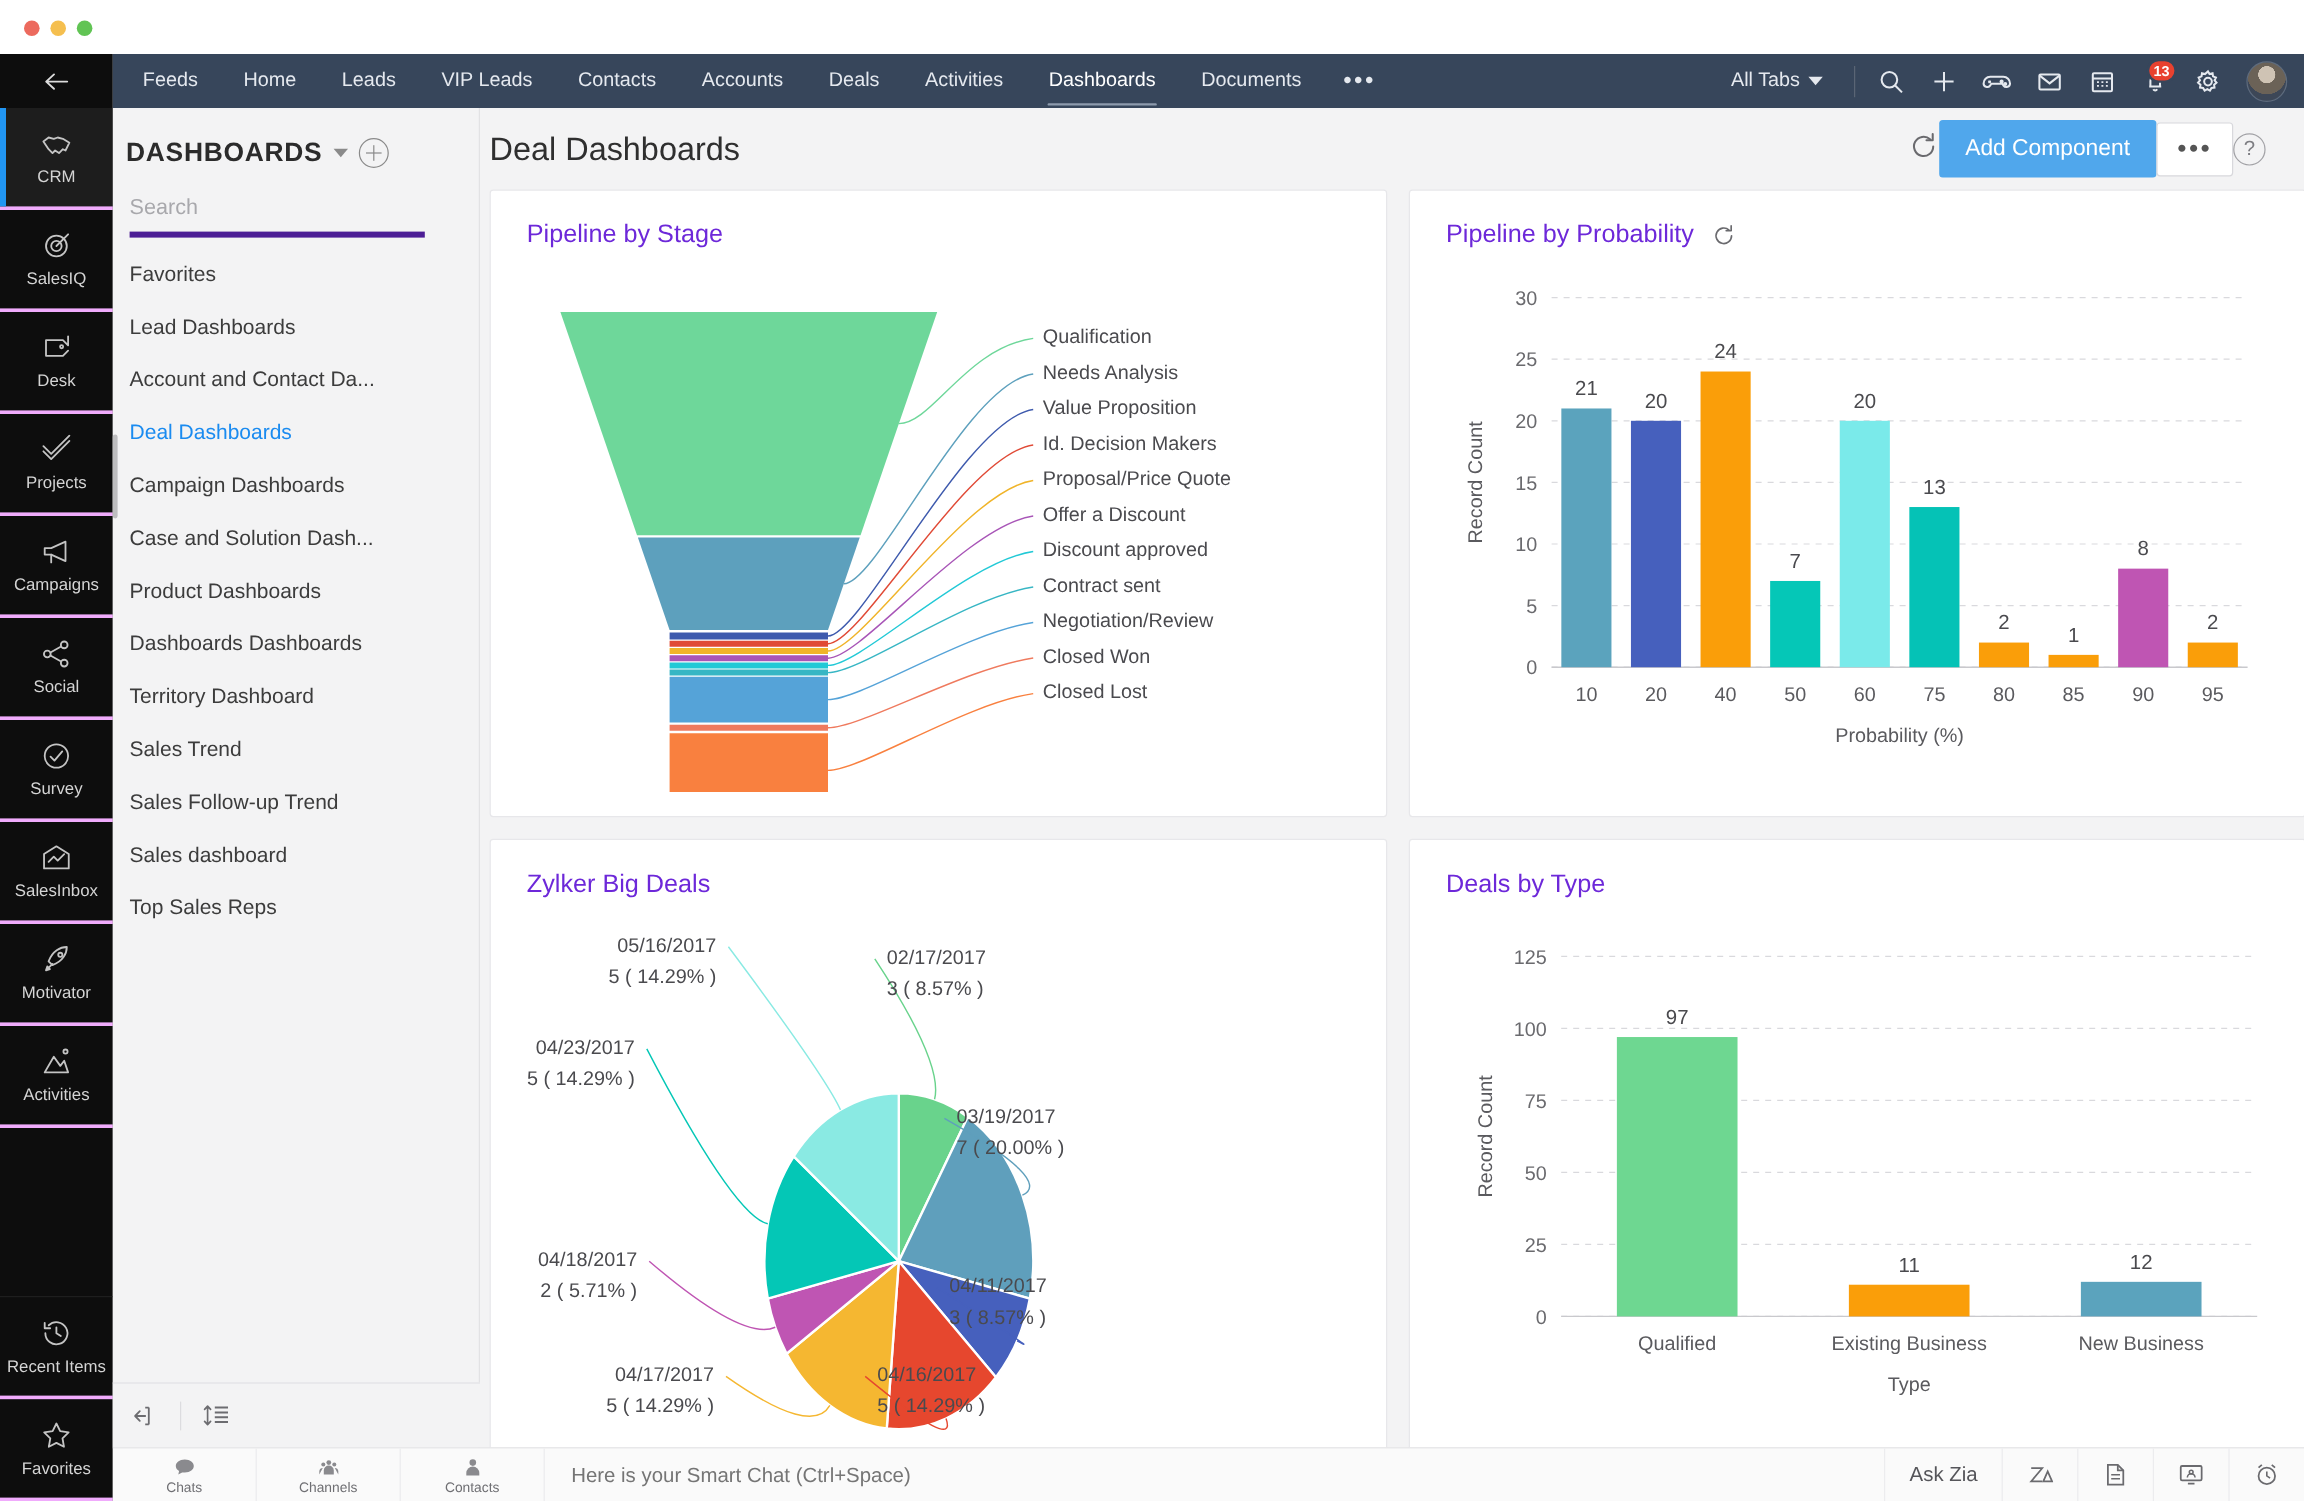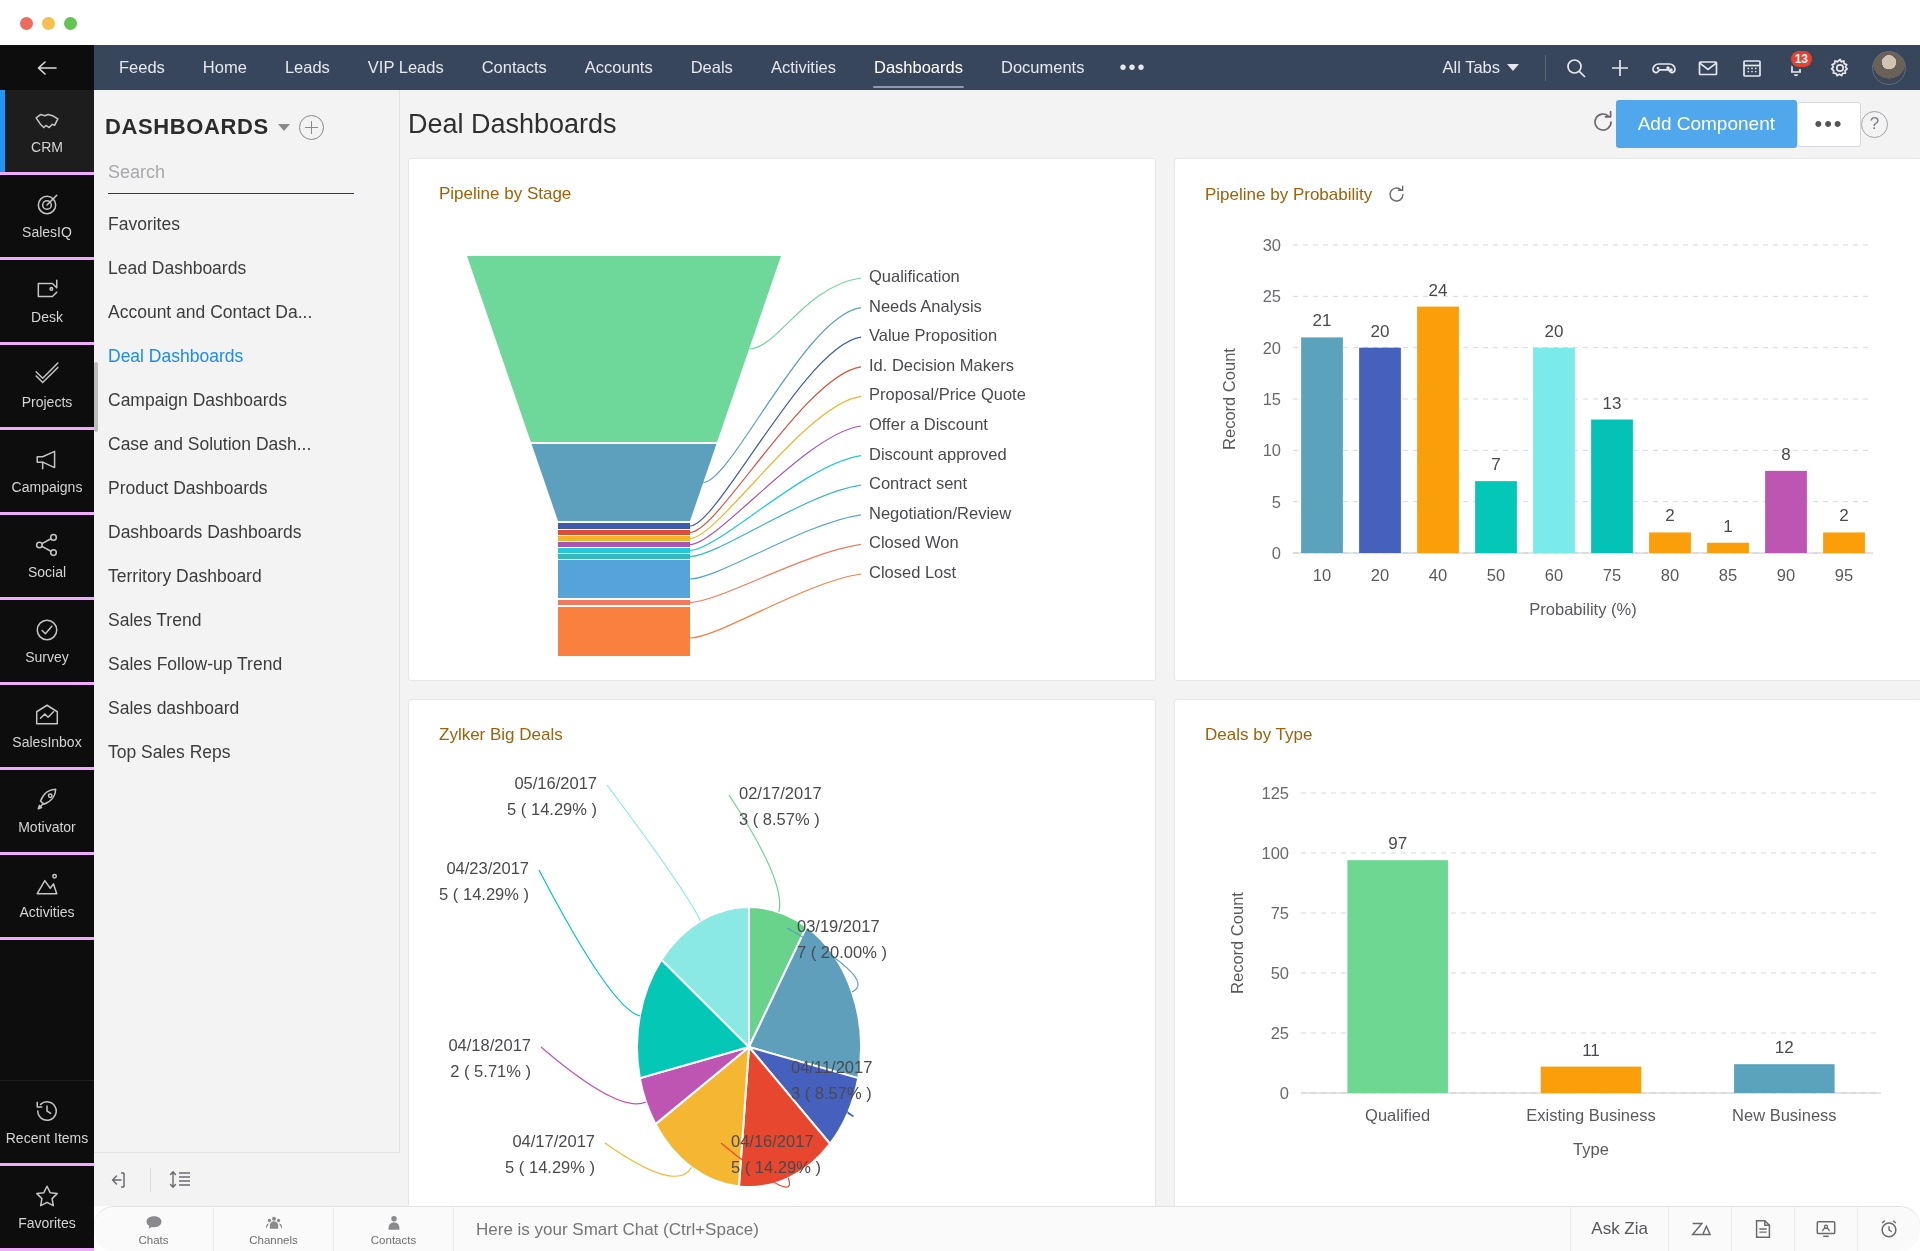--- a/index.html
+++ b/index.html
@@ -85,21 +85,21 @@
     width: 25px; height: 25px; border-radius: 50%; border: 1.6px solid #8a8a8a;
     position: relative; cursor: pointer;
   }
   .plus-circ::before, .plus-circ::after {
     content: ""; position: absolute; background: #8a8a8a;
   }
   .plus-circ::before { left: 5px; right: 5px; top: 11px; height: 1.6px; }
   .plus-circ::after { top: 5px; bottom: 5px; left: 11px; width: 1.6px; }
   #dash-search {
     margin: 18px 14px 0 14px; width: 246px; border: none; background: transparent;
-    border-bottom: 1px solid #4c1d95; font-size: 18px; color: #444;
+    border-bottom: 5px solid #4c1d95; font-size: 18px; color: #444;
     padding: 4px 0 10px 0; outline: none; font-family: "Liberation Sans", sans-serif;
   }
   #dash-search::placeholder { color: #a8a8ac; }
   #dash-list { margin-top: 8px; }
   .dash-item {
     padding: 11.5px 14px; font-size: 17.5px; color: #3c3c3c; cursor: pointer;
     white-space: nowrap; overflow: hidden; text-overflow: ellipsis;
   }
   .dash-item.sel { color: #1a8bf0; }
   #panel-scroll { position: absolute; left: 0; top: 272px; width: 4px; height: 70px; background: #bdbdbf; border-radius: 2px; }
@@ -131,31 +131,31 @@
   }
 
   #grid {
     display: grid; grid-template-columns: 748px 748px; gap: 18px;
     padding: 0 20px 0 8px;
   }
   .card {
     background: #fff; border: 1px solid #e7e7ea; border-radius: 3px; position: relative;
     height: 523px; overflow: hidden;
   }
-  .card-title { font-size: 17px; color: #a16207; padding: 25px 0 0 30px; display: flex; align-items: center; gap: 14px;}
+  .card-title { font-size: 21px; color: #6d28d9; padding: 25px 0 0 30px; display: flex; align-items: center; gap: 14px;}
   .card-body { position: relative; width: 100%; height: 452px; }
 
   
   .chart-svg { display: block; }
   text { font-family: "Liberation Sans", sans-serif; }
 
   
   #bottombar {
     position: absolute; left: 94px; bottom: 0; width: 1826px; height: 45px;
-    background: #fafafa; border-top: 1px solid #e3e3e5; display: flex; align-items: center; border-radius: 20px;
+    background: #fafafa; border-top: 1px solid #e3e3e5; display: flex; align-items: center;
   }
   .bb-item {
     width: 120px; height: 45px; display: flex; flex-direction: column; align-items: center;
     justify-content: center; gap: 1px; font-size: 11.5px; color: #6f6f73; cursor: pointer;
     border-right: 1px solid #ececee;
   }
   #smartchat {
     flex: 1; font-size: 17px; color: #a6a6aa; padding-left: 22px; height: 45px;
     line-height: 45px; background: transparent; border: none; outline: none;
     font-family: "Liberation Sans", sans-serif;

